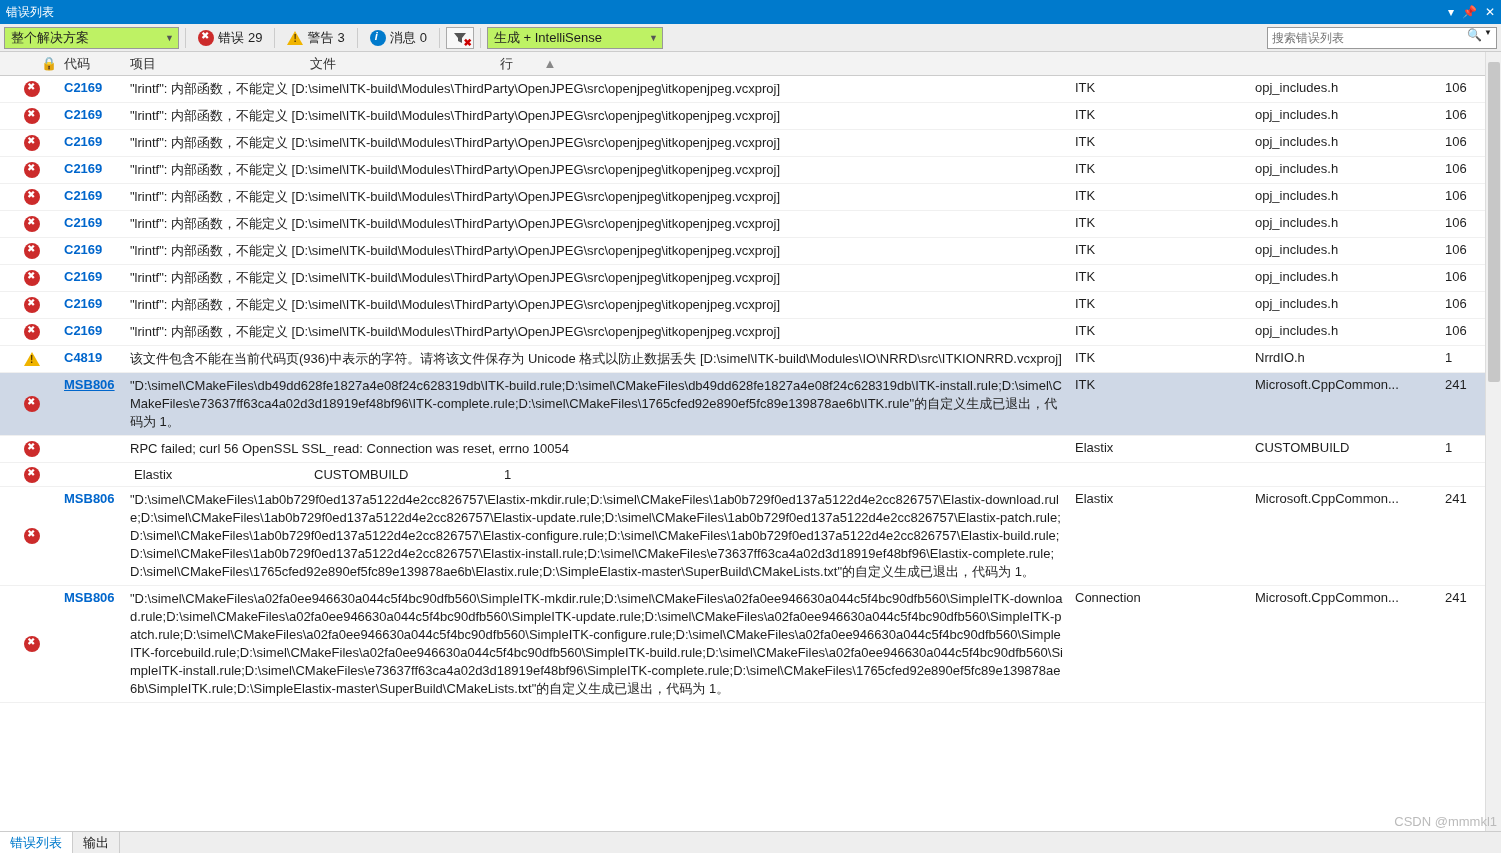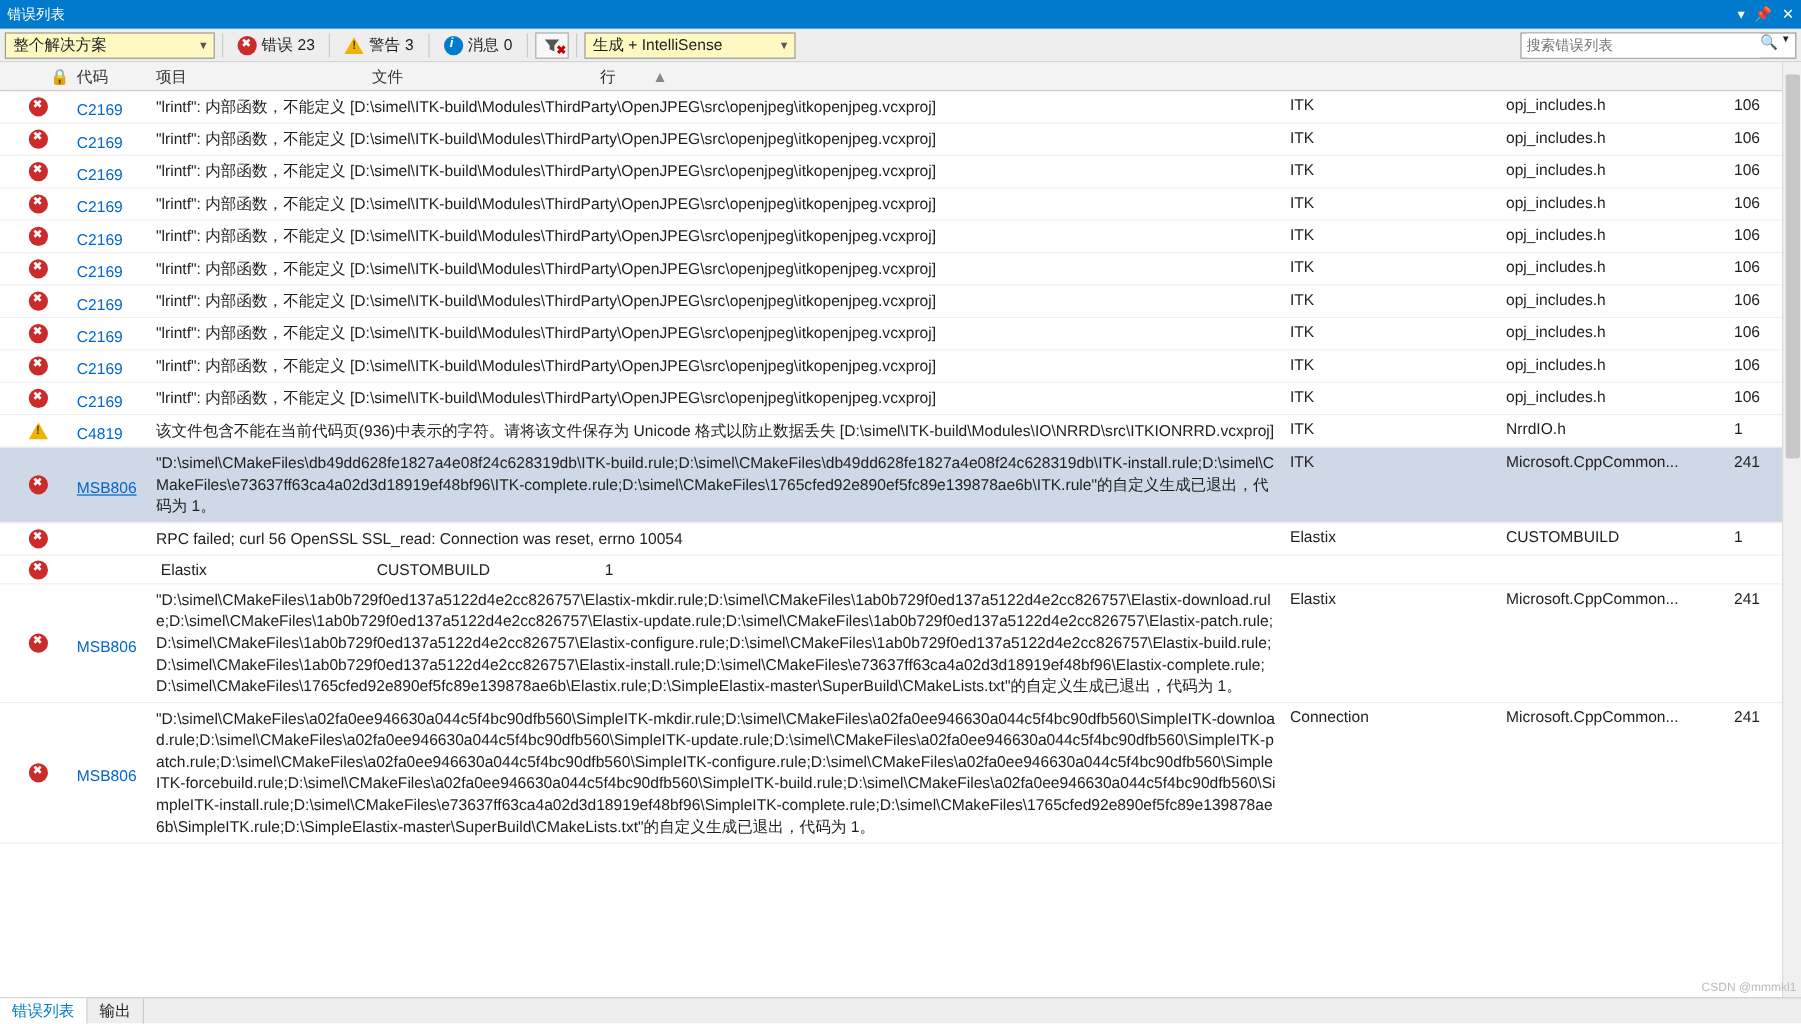--- a/index.html
+++ b/index.html
@@ -2,35 +2,35 @@
 <html><head>
 <meta charset="utf-8">
 <style>
 * { margin:0; padding:0; box-sizing:border-box; font-family:"Microsoft YaHei","Segoe UI",Arial,sans-serif; font-size:13px; }
 body { background:#fff; color:#1e1e1e; width:1501px; height:853px; overflow:hidden; position:relative; }
 .titlebar { background:#007acc; color:#fff; height:24px; display:flex; align-items:center; padding:0 6px; justify-content:space-between; }
 .titlebar .tb-title { font-size:12px; }
 .titlebar .tb-right { display:flex; gap:8px; align-items:center; }
 .titlebar .tb-btn { font-size:12px; cursor:pointer; }
 .toolbar { height:28px; background:#eee; border-bottom:1px solid #ccc; display:flex; align-items:center; gap:6px; padding:0 4px; }
-.combo { height:22px; border:1px solid #999; background:#fef9c3; display:flex; align-items:center; padding:0 4px 0 6px; gap:6px; font-size:12px; }
+.combo { height:22px; border:1px solid #999; background:#bef264; display:flex; align-items:center; padding:0 4px 0 6px; gap:6px; font-size:12px; }
 .combo .caret { font-size:9px; color:#555; }
 .sep { width:1px; height:20px; background:#ccc; }
 .tool-btn { height:22px; display:flex; align-items:center; gap:4px; padding:0 6px; cursor:pointer; }
 .filter-btn { width:28px; height:22px; display:flex; align-items:center; justify-content:center; border:1px solid #aaa; background:#f8f8f8; cursor:pointer; position:relative; }
 .filter-btn .red-x { position:absolute; right:1px; bottom:0; color:#c00; font-weight:bold; font-size:10px; }
 .searchbox { margin-left:auto; width:230px; height:22px; border:1px solid #999; background:#fff; display:flex; padding:0 4px; }
 .searchbox input { border:0; outline:0; flex:1; font-size:12px; }
 .searchbox .mag { font-size:12px; color:#555; }
 .header-row { height:24px; background:#f3f3f3; border-bottom:1px solid #ccc; display:flex; align-items:center; font-size:12px; color:#333; }
 .list-wrap { height:754px; overflow:auto; position:relative; }
 .row { display:flex; border-bottom:1px solid #f0f0f0; font-size:13px; }
 .row.selected { background:#cfd8e6; }
 .c-icon { width:64px; flex:none; display:flex; align-items:center; justify-content:center; }
-.c-code { width:66px; flex:none; display:flex; align-items:center; padding-top:4px; }
+.c-code { width:66px; flex:none; display:flex; align-items:flex-start; padding-top:4px;font-weight:bold; }
 .c-code .codelink { color:#0066cc; }
 .c-code .codelink.sel { text-decoration:underline; }
 .c-desc { flex:1; padding:4px 8px 4px 0; line-height:18px; word-break:break-all; }
 .c-proj { width:180px; flex:none; padding:4px 4px; }
 .c-file { width:190px; flex:none; padding:4px 4px; overflow:hidden; white-space:nowrap; text-overflow:ellipsis; }
 .c-line { width:40px; flex:none; padding:4px 4px; text-align:left; }
 .c-end { width:20px; flex:none; }
 .hdr-icon{width:64px;flex:none;text-align:right;padding-right:6px;}
 .hdr-code{width:66px;flex:none;}
 .hdr-desc{flex:1;}
@@ -41,21 +41,21 @@
 .ico-err, .ico-warn, .ico-info { width:16px; height:16px; display:inline-block; border-radius:50%; position:relative; }
 .ico-err { background:#cc2b2b; }
 .ico-err::after { content:"✖"; color:#fff; font-size:10px; position:absolute; left:3px; top:0; }
 .ico-warn { width:0; height:0; border-left:8px solid transparent; border-right:8px solid transparent; border-bottom:14px solid #f0b400; border-radius:0; }
 .ico-warn::after { content:"!"; color:#5a3b00; font-size:10px; font-weight:bold; position:absolute; left:-2px; top:2px; }
 .ico-info { background:#007acc; }
 .ico-info::after { content:"i"; color:#fff; font-size:11px; font-weight:bold; font-style:italic; position:absolute; left:5px; top:0; }
 .bottom-tabs { position:absolute; bottom:0; left:0; right:0; height:22px; background:#eee; border-top:1px solid #ccc; display:flex; align-items:center; font-size:12px; }
 .bottom-tabs .tab { padding:0 10px; height:22px; line-height:22px; border-right:1px solid #ccc; cursor:pointer; }
 .bottom-tabs .tab.active { background:#fff; color:#007acc; }
-.watermark { position:absolute; right:4px; bottom:24px; font-size:10px; color:#bbb; }
+.watermark { position:absolute; right:4px; bottom:24px; font-size:13px; color:#bbb; }
 .scroll-right { position:absolute; right:0; top:52px; width:16px; bottom:22px; background:#f0f0f0; border-left:1px solid #ddd; }
 .scroll-thumb { position:absolute; left:2px; width:12px; background:#c7c7c7; border-radius:2px; }
 </style>
 </head>
 <body>
 
 <div class="titlebar">
   <span class="tb-title">错误列表</span>
   <div class="tb-right">
     <span class="tb-btn">▾</span>
@@ -66,21 +66,21 @@
 
 <div class="toolbar">
   <div class="combo" style="width:175px">
     <span>整个解决方案</span>
     <span class="caret" style="margin-left:auto">▼</span>
   </div>
   <div class="sep"></div>
   <div class="tool-btn">
     <span class="ico-err"></span>
     <span>错误</span>
-    <span>23</span>
+    <span>29</span>
   </div>
   <div class="sep"></div>
   <div class="tool-btn">
     <span class="ico-warn"></span>
     <span>警告</span>
     <span>3</span>
   </div>
   <div class="sep"></div>
   <div class="tool-btn">
     <span class="ico-info"></span>

